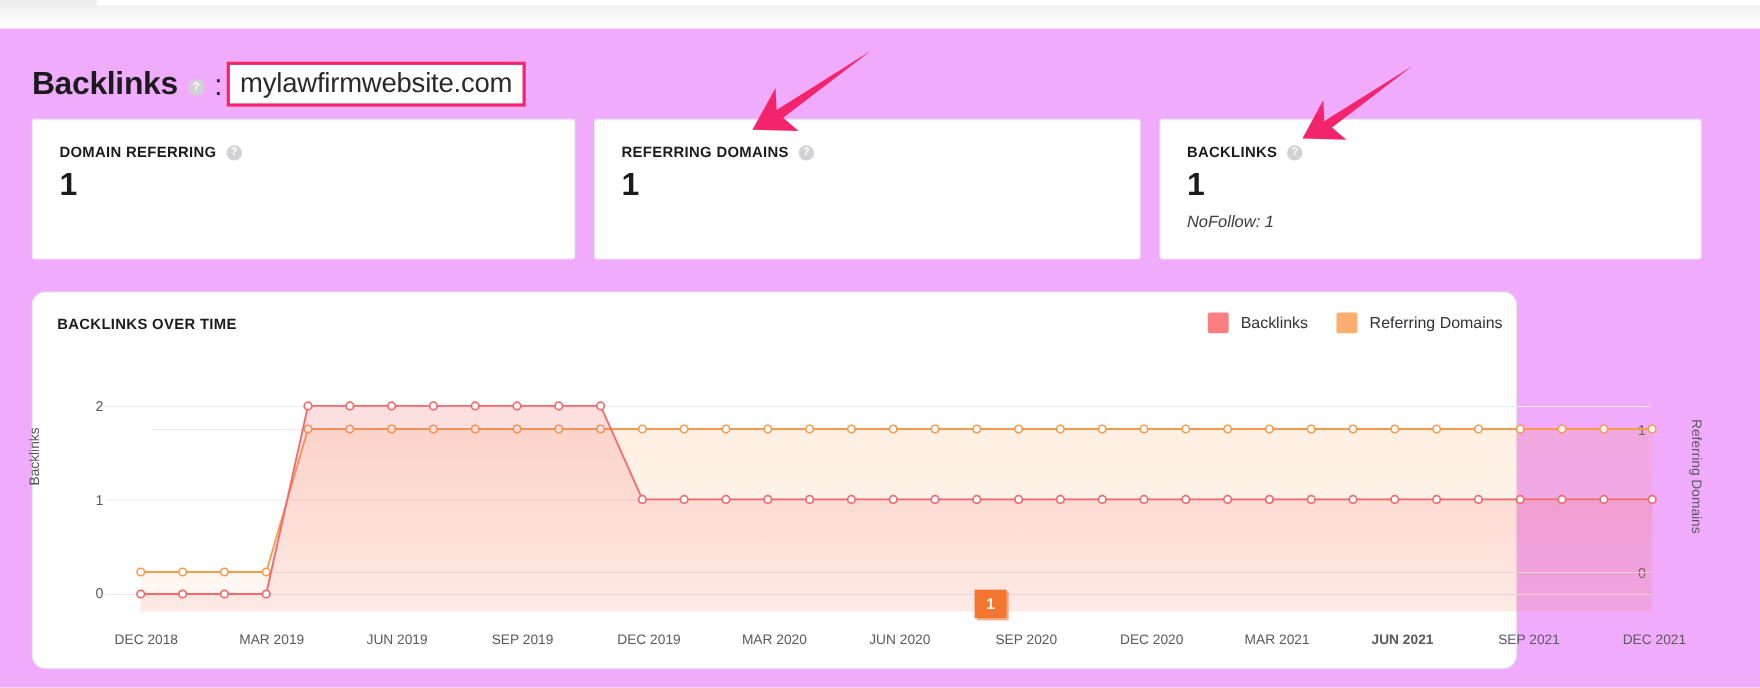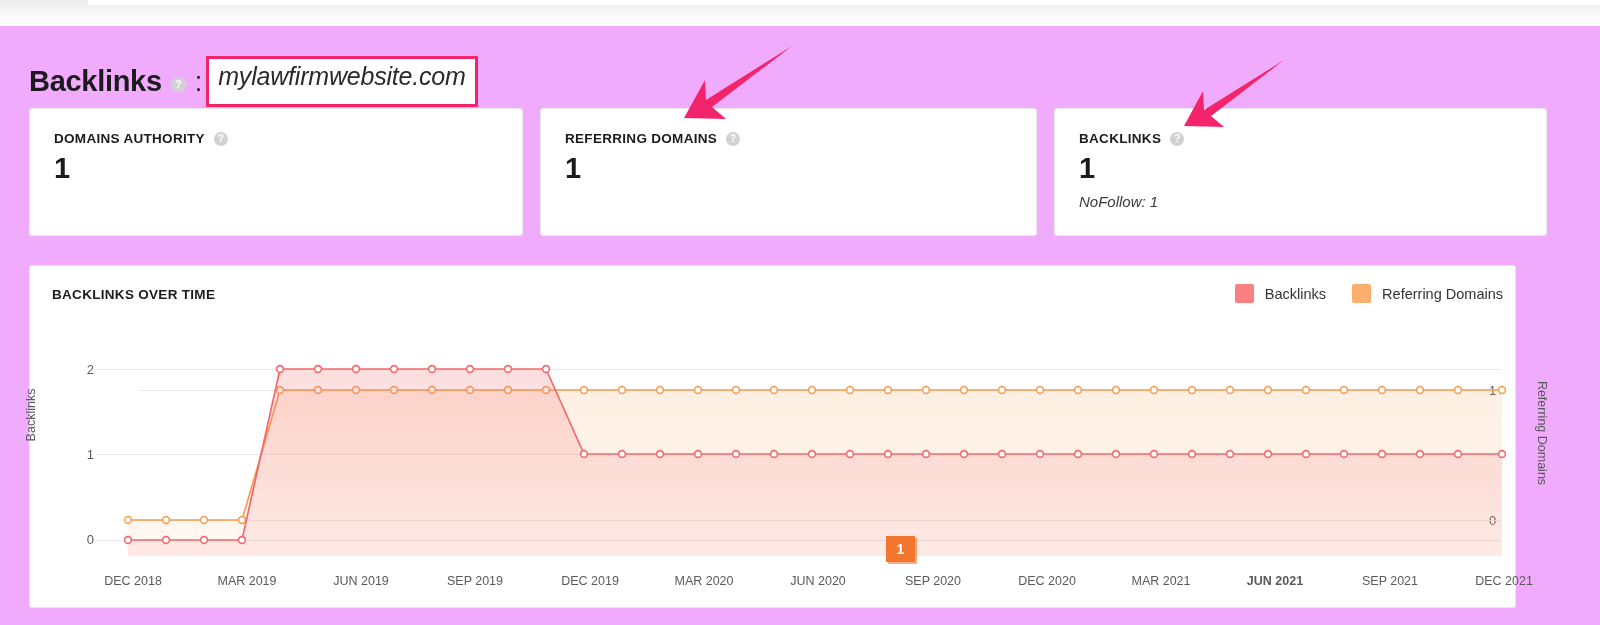--- a/index.html
+++ b/index.html
@@ -40,23 +40,22 @@
     display: inline-flex; align-items: center; justify-content: center;
     margin-left: 9px; margin-top: 5px;
     font-family: "Liberation Sans", sans-serif;
   }
   .title-colon {
     font-size: 27px; color: #1b1b1d; margin-left: 9px; margin-top: 2px;
   }
   .domain-box {
     margin-left: 4px;
     border: 3px solid #f4246c;
-    padding: 4px 9px 15px 9px;
+    padding: 4px 9px 5px 9px;
     background: #ffffff;
-    font-style: italic;
   }
   .domain-text {
     font-size: 25px; color: #2a2a2c; line-height: 1.05;
     letter-spacing: -0.2px;
   }
 
   
   .cards { position: absolute; left: 29px; top: 108px; display: flex; gap: 17px; }
   .card {
     background: #ffffff;
@@ -78,22 +77,22 @@
     font-size: 29px; font-weight: 700; color: #1b1b1d;
     margin-top: 7px; line-height: 1.05;
   }
   .card-sub {
     font-size: 15px; color: #3c3c3e; margin-top: 10px; font-style: italic;
   }
 
   
   .chart-card {
     position: absolute; left: 29px; top: 265px;
-    width: 1487px; height: 343px;
-    background: #ffffff; border: 1px solid #e8e8ea; border-radius: 3px;
+    width: 1350px; height: 343px;
+    background: #ffffff; border: 1px solid #e8e8ea; border-radius: 12px;
   }
   .chart-title {
     position: absolute; left: 22px; top: 21px;
     font-size: 13.5px; font-weight: 700; color: #1b1b1d; letter-spacing: 0.3px;
   }
   .legend {
     position: absolute; right: 12px; top: 18px;
     display: flex; align-items: center; gap: 26px;
   }
   .legend-item { display: flex; align-items: center; gap: 11px; }
@@ -149,21 +148,21 @@
     <span class="title-colon">:</span>
     <div class="domain-box">
       <span class="domain-text">mylawfirmwebsite.com</span>
     </div>
   </div>
 
   <div class="cards">
 
     <div class="card c1">
       <div class="card-head">
-        <span class="card-label">DOMAINS AUTHORITY</span>
+        <span class="card-label">DOMAIN REFERRING</span>
         <span class="help-dot">?</span>
       </div>
       <div class="card-value">1</div>
     </div>
 
     <div class="card c2">
       <div class="card-head">
         <span class="card-label">REFERRING DOMAINS</span>
         <span class="help-dot">?</span>
       </div>

